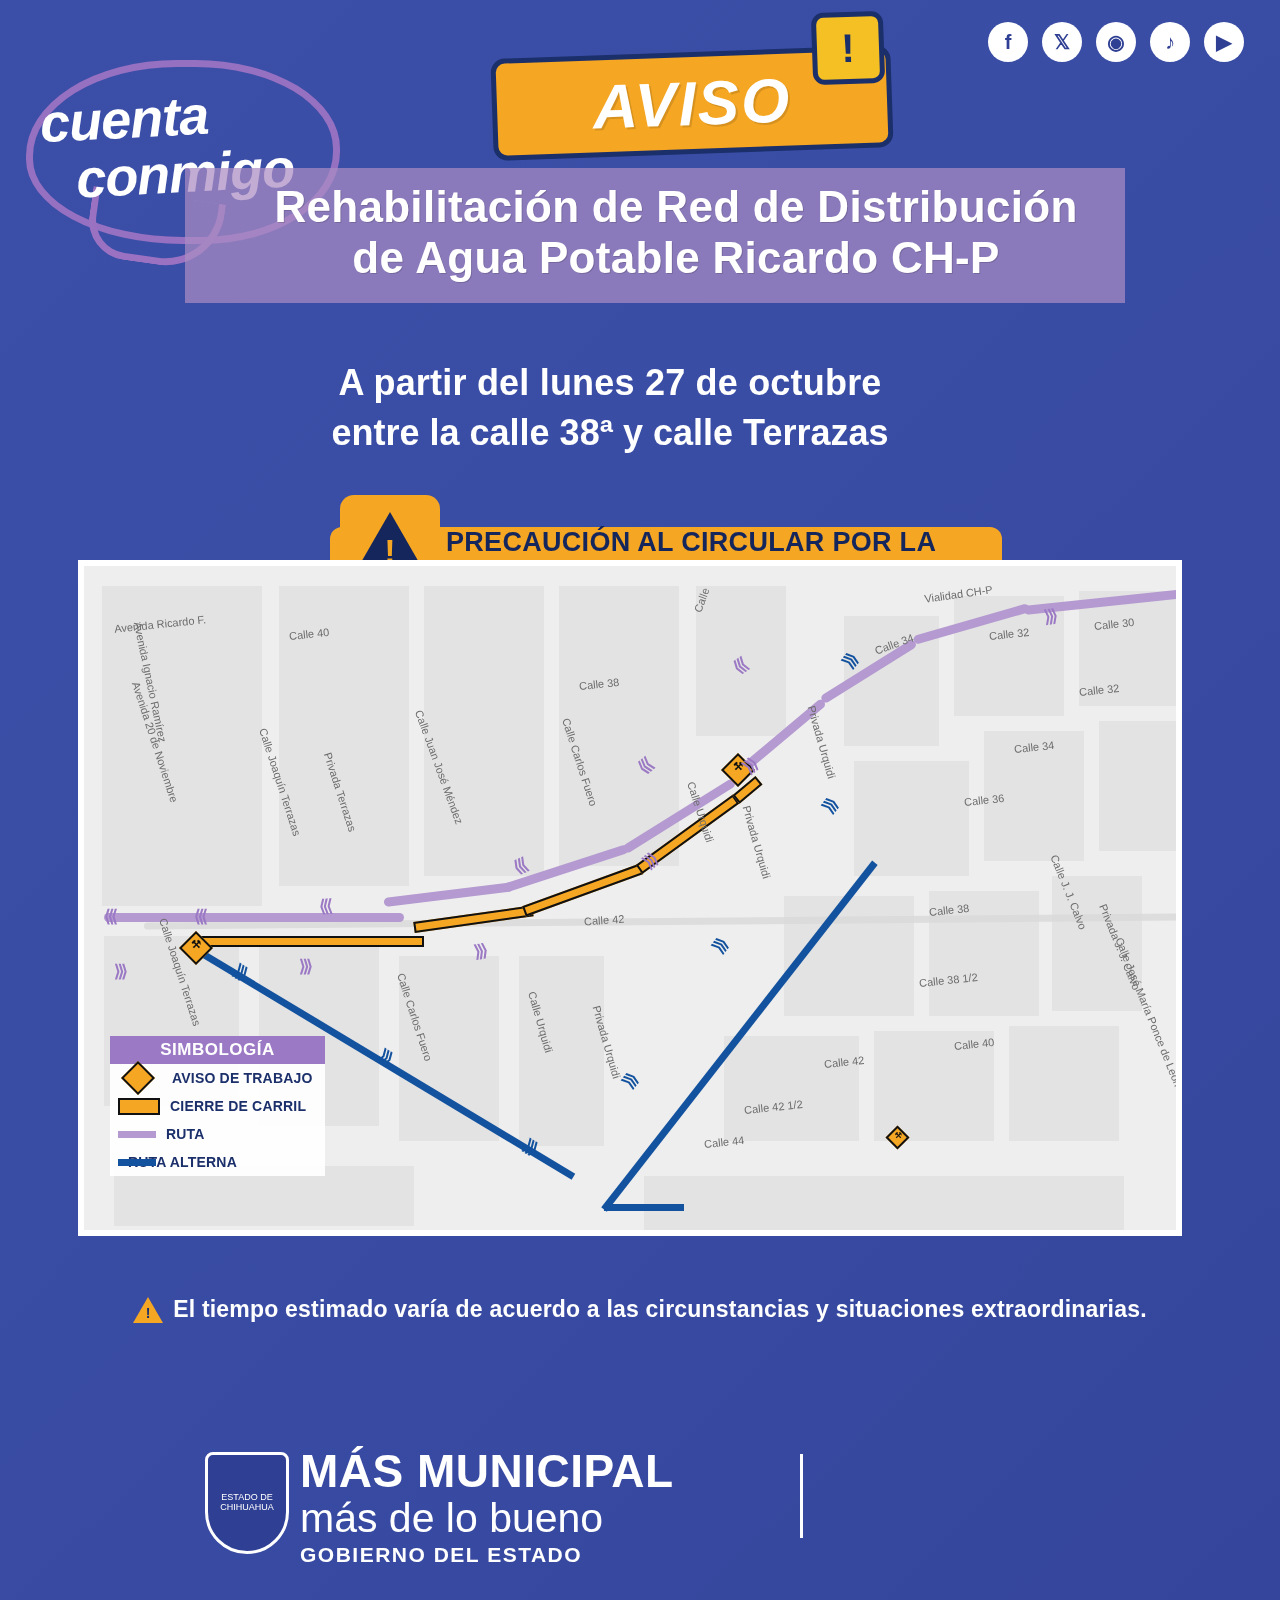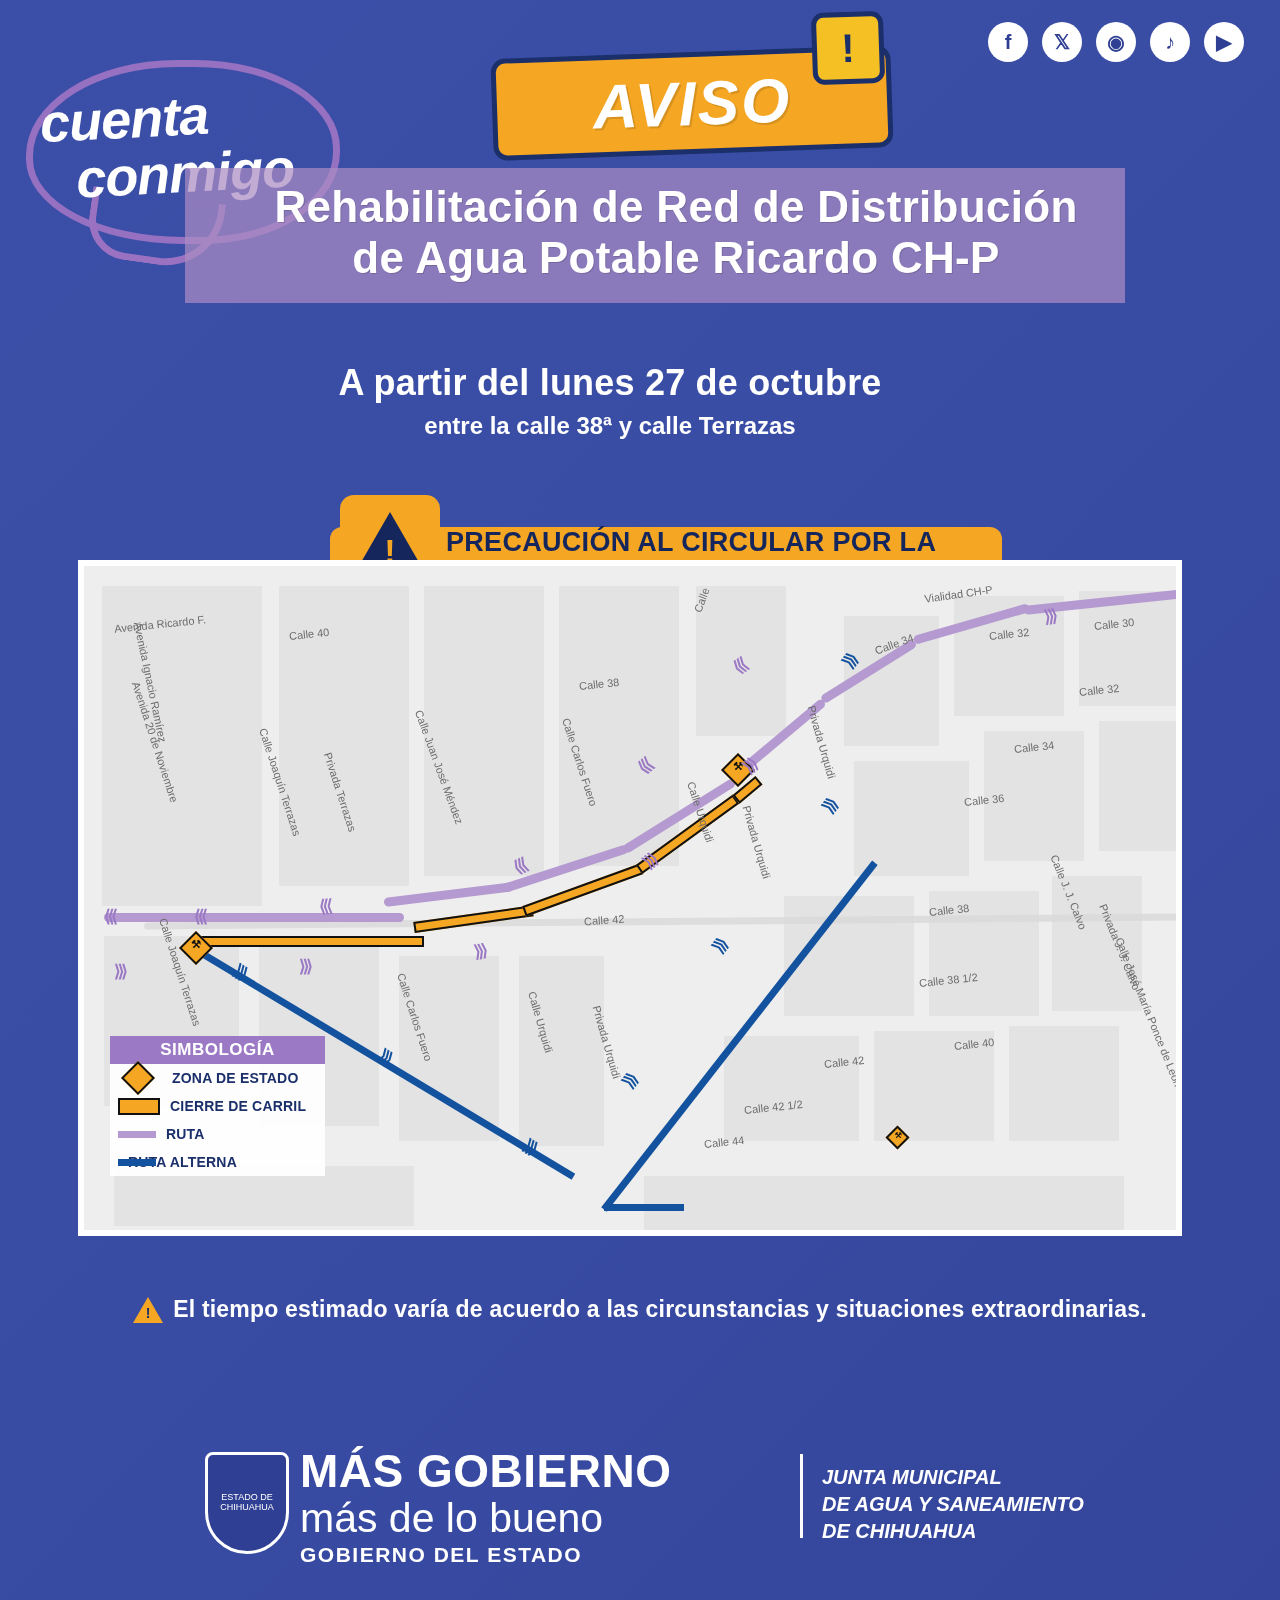--- a/index.html
+++ b/index.html
@@ -33,21 +33,21 @@
   .aviso-bang{position:absolute;left:812px;top:12px;width:62px;height:62px;background:#f5c024;
     border:5px solid #1b2f6b;border-radius:12px;transform:rotate(-2deg);
     display:flex;align-items:center;justify-content:center;font-size:40px;font-weight:bold;color:#1b2f6b;}
   
   .titleband{position:absolute;left:185px;top:168px;width:940px;padding:14px 24px 20px 66px;
     background:rgba(171,140,196,.72);box-sizing:border-box;}
   .titleband h1{margin:0;font-size:44px;line-height:1.15;font-weight:bold;text-align:center;
     letter-spacing:.3px;text-shadow:1px 1px 0 rgba(0,0,0,.15);}
   .subtitle{position:absolute;top:362px;left:0;width:1220px;text-align:center;}
   .subtitle .l1{font-size:36px;font-weight:bold;letter-spacing:.2px;}
-  .subtitle .l2{font-size:24px;font-weight:bold;margin-top:8px;text-align:center;}
+  .subtitle .l2{font-size:36px;font-weight:bold;margin-top:8px;text-align:center;}
   
   .precau{position:absolute;left:330px;top:527px;width:672px;height:62px;background:#f5a623;
     border-radius:12px;display:flex;align-items:center;}
   .precau .ptxt{margin-left:116px;font-size:27px;font-weight:bold;color:#14265c;letter-spacing:.3px;}
   .warn-tri{position:absolute;left:340px;top:495px;width:100px;height:100px;background:#f5a623;
     border-radius:14px;display:flex;align-items:center;justify-content:center;}
   .warn-tri .tri{width:0;height:0;border-left:38px solid transparent;border-right:38px solid transparent;
     border-bottom:66px solid #14265c;position:relative;}
   .warn-tri .tri:after{content:"!";position:absolute;left:-7px;top:22px;width:14px;text-align:center;
     color:#f5a623;font-size:34px;font-weight:bold;line-height:1;}
@@ -270,21 +270,21 @@
     <div class="street-label" style="left:985px;top:440px;transform:rotate(68deg)">Calle José María Ponce de León</div>
     <div class="street-label" style="left:285px;top:445px;transform:rotate(72deg)">Calle Carlos Fuero</div>
     <div class="street-label" style="left:425px;top:450px;transform:rotate(74deg)">Calle Urquidi</div>
     <div class="street-label" style="left:485px;top:470px;transform:rotate(74deg)">Privada Urquidi</div>
     <div class="street-label" style="left:40px;top:400px;transform:rotate(72deg)">Calle Joaquín Terrazas</div>
 
     <div class="legend">
       <div class="lhead">SIMBOLOGÍA</div>
       <div class="lrow">
         <span class="sw work"></span>
-        <span class="lbl" style="margin-left:22px">ZONA DE ESTADO</span>
+        <span class="lbl" style="margin-left:22px">AVISO DE TRABAJO</span>
       </div>
       <div class="lrow">
         <span class="sw close"></span>
         <span class="lbl">CIERRE DE CARRIL</span>
       </div>
       <div class="lrow">
         <span class="sw ruta"></span>
         <span class="lbl">RUTA</span>
       </div>
       <div class="lrow">
@@ -298,23 +298,18 @@
 
 <div class="note">
   <span class="ntri"></span><span>El tiempo estimado varía de acuerdo a las circunstancias y situaciones extraordinarias.</span>
 </div>
 
 <div class="footer">
   <div class="shield">
     <span>ESTADO DE CHIHUAHUA</span>
   </div>
   <div class="mc">
-    <div class="l1">MÁS GOBIERNO</div>
+    <div class="l1">MÁS MUNICIPAL</div>
     <div class="l2">más de lo bueno</div>
     <div class="l3">GOBIERNO DEL ESTADO</div>
   </div>
   <div class="divider"></div>
-  <div class="jm">
-    <div>JUNTA MUNICIPAL</div>
-    <div>DE AGUA Y SANEAMIENTO</div>
-    <div>DE CHIHUAHUA</div>
-  </div>
 </div>
 
 </body></html>

